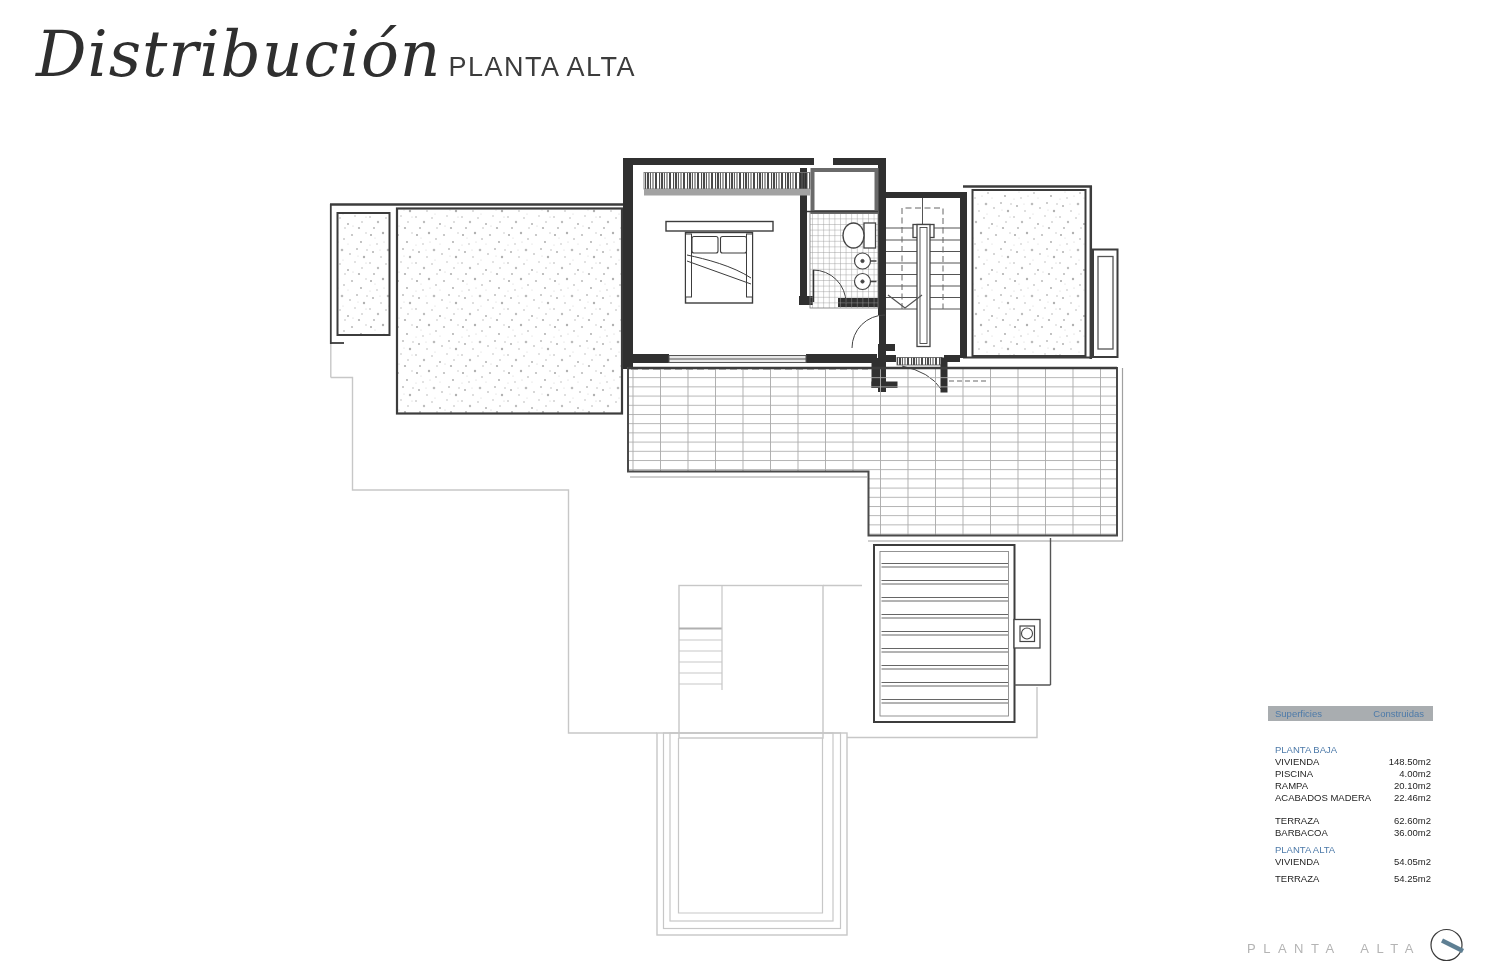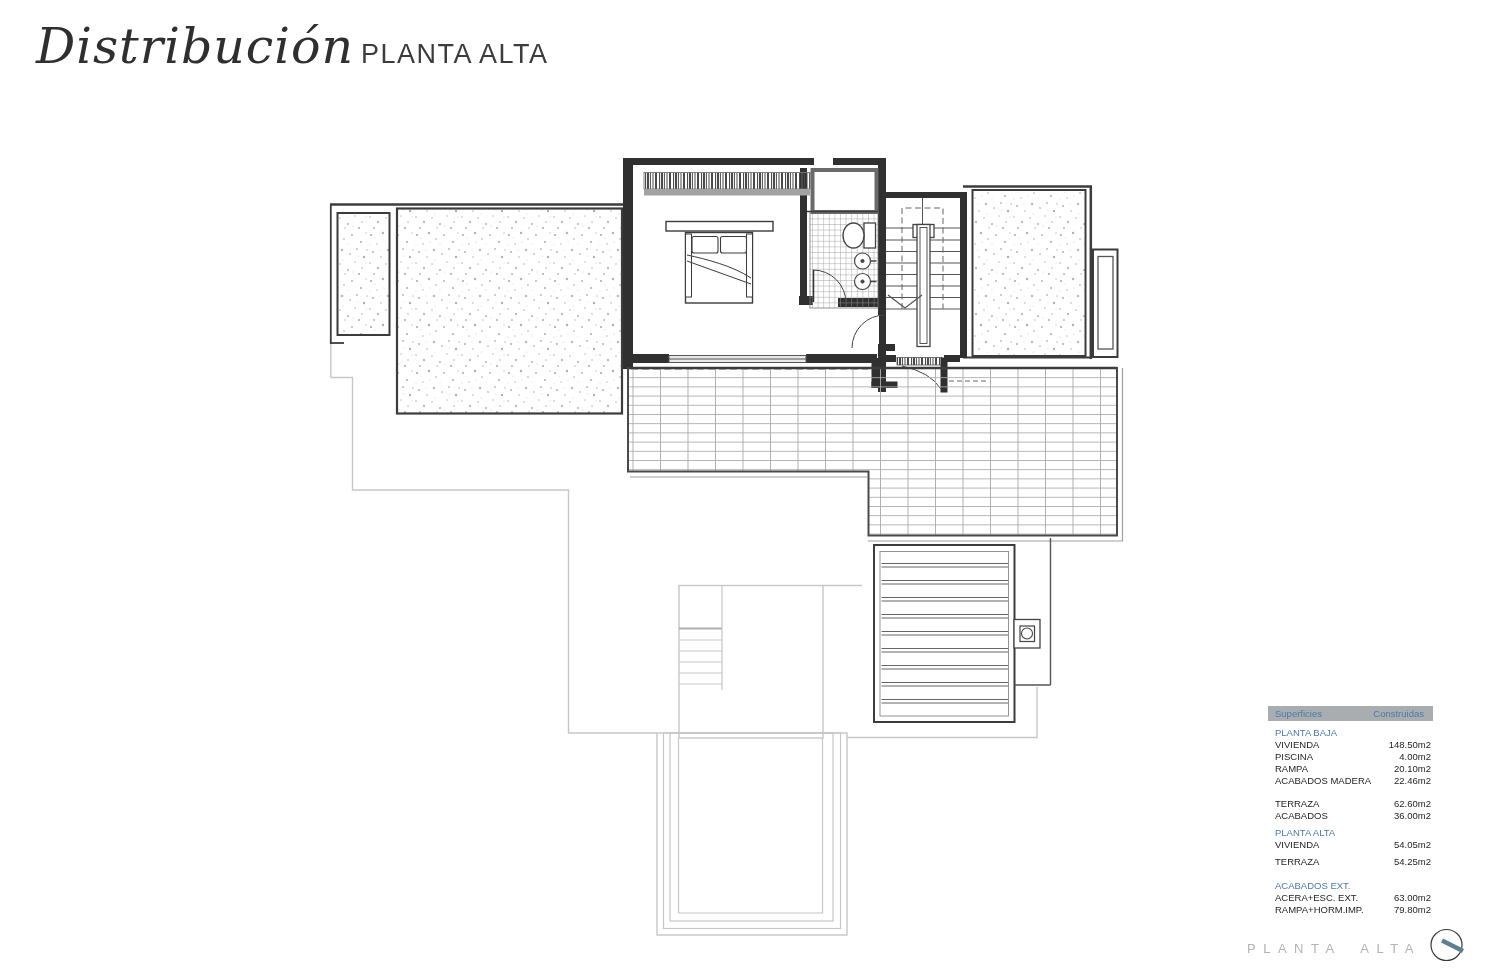--- a/index.html
+++ b/index.html
@@ -11,37 +11,37 @@
   }
   *{box-sizing:border-box}
   html,body{margin:0;padding:0}
   body{
     width:1508px;height:975px;position:relative;background:#fff;overflow:hidden;
     font-family:"Liberation Sans",sans-serif;color:#222;
   }
   
   .title{position:absolute;left:36px;top:18px;white-space:nowrap}
   .title .script{
-    font-family:"DejaVu Serif",serif;font-style:italic;font-size:49px;
+    font-family:"DejaVu Serif",serif;font-style:italic;font-size:63px;
     color:var(--ink);letter-spacing:1px;
   }
   .title .caps{
     font-family:"Liberation Sans",sans-serif;font-size:27px;color:#3c3c3c;
     margin-left:7px;letter-spacing:1.5px;
   }
   
   .plan{position:absolute;left:0;top:0}
   
   .surfaces{position:absolute;left:1268px;top:706px;width:165px;font-size:9.5px;line-height:12px;color:#1e1e1e}
   .t-head{
     background:var(--table_header_bg);color:var(--accent_blue);
     display:flex;justify-content:space-between;align-items:center;
     height:15px;padding:0 9px 0 7px;
   }
-  .sec{margin-top:6px}
+  .sec{margin-top:23px}
   .sec.s1{margin-top:11px}
   .sec.s2{margin-top:5px}
   .sec.s3{margin-top:5px}
   .sec.s4{margin-top:12px}
   .sec-h{color:var(--accent_blue);padding-left:7px}
   .t-row{display:flex;justify-content:space-between;padding:0 2px 0 7px}
   .t-row .val{text-align:right}
   
   .floor-label{
     position:absolute;left:1247px;top:941px;font-size:13px;
@@ -277,50 +277,39 @@
       <span class="val">22.46m2</span>
     </div>
   </div>
 
   <div class="sec s1">
     <div class="t-row">
       <span class="lbl">TERRAZA</span>
       <span class="val">62.60m2</span>
     </div>
     <div class="t-row">
-      <span class="lbl">ACABADOS</span>
+      <span class="lbl">BARBACOA</span>
       <span class="val">36.00m2</span>
     </div>
   </div>
 
   <div class="sec s2">
     <div class="sec-h">PLANTA ALTA</div>
     <div class="t-row">
       <span class="lbl">VIVIENDA</span>
       <span class="val">54.05m2</span>
     </div>
   </div>
 
   <div class="sec s3">
     <div class="t-row">
       <span class="lbl">TERRAZA</span>
       <span class="val">54.25m2</span>
     </div>
   </div>
 
-  <div class="sec s4">
-    <div class="sec-h">ACABADOS EXT.</div>
-    <div class="t-row">
-      <span class="lbl">ACERA+ESC. EXT.</span>
-      <span class="val">63.00m2</span>
-    </div>
-    <div class="t-row">
-      <span class="lbl">RAMPA+HORM.IMP.</span>
-      <span class="val">79.80m2</span>
-    </div>
-  </div>
 </div>
 
 <div class="floor-label">PLANTA ALTA</div>
 <svg class="compass" width="40" height="40" viewBox="0 0 40 40">
   <circle cx="18.5" cy="18" r="15.5" fill="none" stroke="#3a3a3a" stroke-width="1.2"></circle>
   <line x1="14" y1="13.5" x2="35" y2="24" style="stroke:var(--compass_needle)" stroke-width="4.5"></line>
 </svg>
 
 </body></html>

